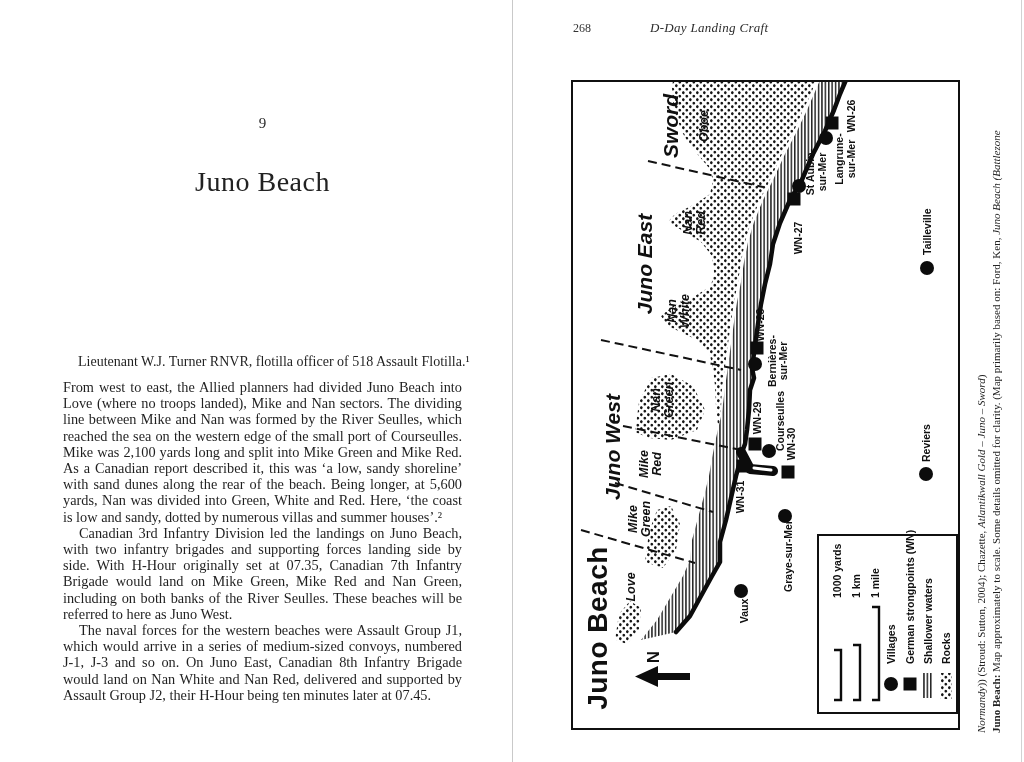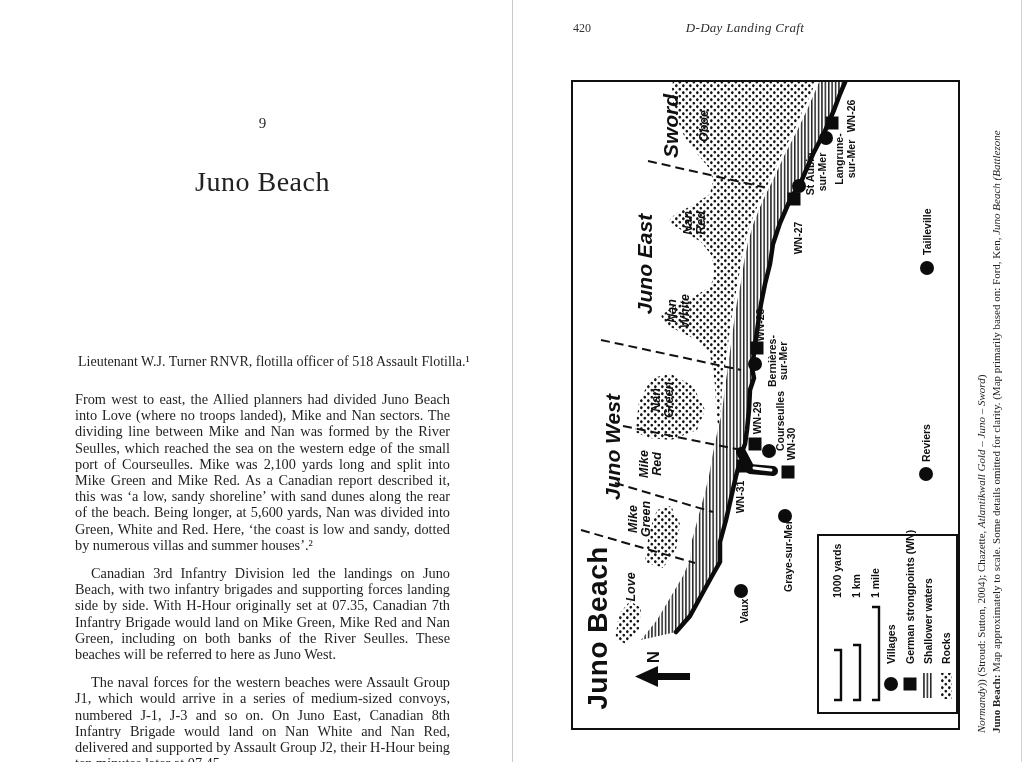--- a/index.html
+++ b/index.html
@@ -12,27 +12,27 @@
   .page-left{position:absolute;left:0;top:0;width:512px;height:762px;}
   .chapter-number{position:absolute;left:63px;top:115px;width:399px;text-align:center;
                   font-size:15px;color:#2a2a2a;}
   .chapter-title{position:absolute;left:63px;top:166px;width:399px;text-align:center;
                  font-size:28px;letter-spacing:.5px;color:#222;}
   .epigraph{position:absolute;left:78px;top:302px;width:383px;font-size:14px;line-height:20px;
             text-align:justify;}
   .attribution{position:absolute;left:78px;top:354px;width:430px;font-size:14px;white-space:nowrap;}
   .body-text{position:absolute;left:63px;top:379px;width:399px;font-size:14.3px;line-height:16.2px;
              text-align:justify;}
-  .body-text p{margin:12px;padding:0;}
+  .body-text p{margin:0;padding:0;}
   .body-text p.indent{text-indent:16px;}
 
   
   .page-right{position:absolute;left:512px;top:0;width:512px;height:762px;}
   .page-number{position:absolute;left:61px;top:21px;font-size:12px;color:#333;}
-  .running-title{position:absolute;left:138px;top:20px;width:190px;text-align:center;
+  .running-title{position:absolute;left:138px;top:20px;width:190px;
                  font-style:italic;font-size:13px;color:#2b2b2b;letter-spacing:.3px;}
 
   .map-frame{position:absolute;left:59px;top:80px;width:385px;height:646px;
              border:2px solid #101010;background:#fff;overflow:hidden;}
   .map-rotor{position:absolute;left:0;top:0;width:646px;height:385px;
              transform-origin:0 0;transform:rotate(-90deg) translateX(-646px);}
   .map-svg text{font-family:"Liberation Sans",sans-serif;fill:#101010;}
   .area-label{font-size:21px;font-weight:bold;font-style:italic;text-anchor:middle;}
   .big-title{font-size:28px;font-weight:bold;text-anchor:middle;letter-spacing:.5px;}
   .sub-label{font-size:12.5px;font-weight:bold;font-style:italic;text-anchor:middle;}
@@ -61,21 +61,21 @@
     <div class="chapter-title">Juno Beach</div>
     <div class="attribution">Lieutenant W.J. Turner RNVR, flotilla officer of 518 Assault Flotilla.¹</div>
     <div class="body-text">
       <p>From west to east, the Allied planners had divided Juno Beach into Love (where no troops landed), Mike and Nan sectors. The dividing line between Mike and Nan was formed by the River Seulles, which reached the sea on the western edge of the small port of Courseulles. Mike was 2,100 yards long and split into Mike Green and Mike Red. As a Canadian report described it, this was ‘a low, sandy shoreline’ with sand dunes along the rear of the beach. Being longer, at 5,600 yards, Nan was divided into Green, White and Red. Here, ‘the coast is low and sandy, dotted by numerous villas and summer houses’.²</p>
       <p class="indent">Canadian 3rd Infantry Division led the landings on Juno Beach, with two infantry brigades and supporting forces landing side by side. With H-Hour originally set at 07.35, Canadian 7th Infantry Brigade would land on Mike Green, Mike Red and Nan Green, including on both banks of the River Seulles. These beaches will be referred to here as Juno West.</p>
       <p class="indent">The naval forces for the western beaches were Assault Group J1, which would arrive in a series of medium-sized convoys, numbered J-1, J-3 and so on. On Juno East, Canadian 8th Infantry Brigade would land on Nan White and Nan Red, delivered and supported by Assault Group J2, their H-Hour being ten minutes later at 07.45.</p>
     </div>
   </div>
 
   <div class="page-right">
-    <div class="page-number">420</div>
+    <div class="page-number">268</div>
     <div class="running-title">D-Day Landing Craft</div>
 
     <div class="map-frame">
       <div class="map-rotor">
         <svg class="map-svg" viewBox="0 0 646 385" width="646" height="385" xmlns="http://www.w3.org/2000/svg">
           <defs>
             <pattern id="dots" patternUnits="userSpaceOnUse" width="7" height="7">
               <circle cx="1.8" cy="1.8" r="1.4" fill="#161616"></circle>
               <circle cx="5.3" cy="5.3" r="1.4" fill="#161616"></circle>
             </pattern>

